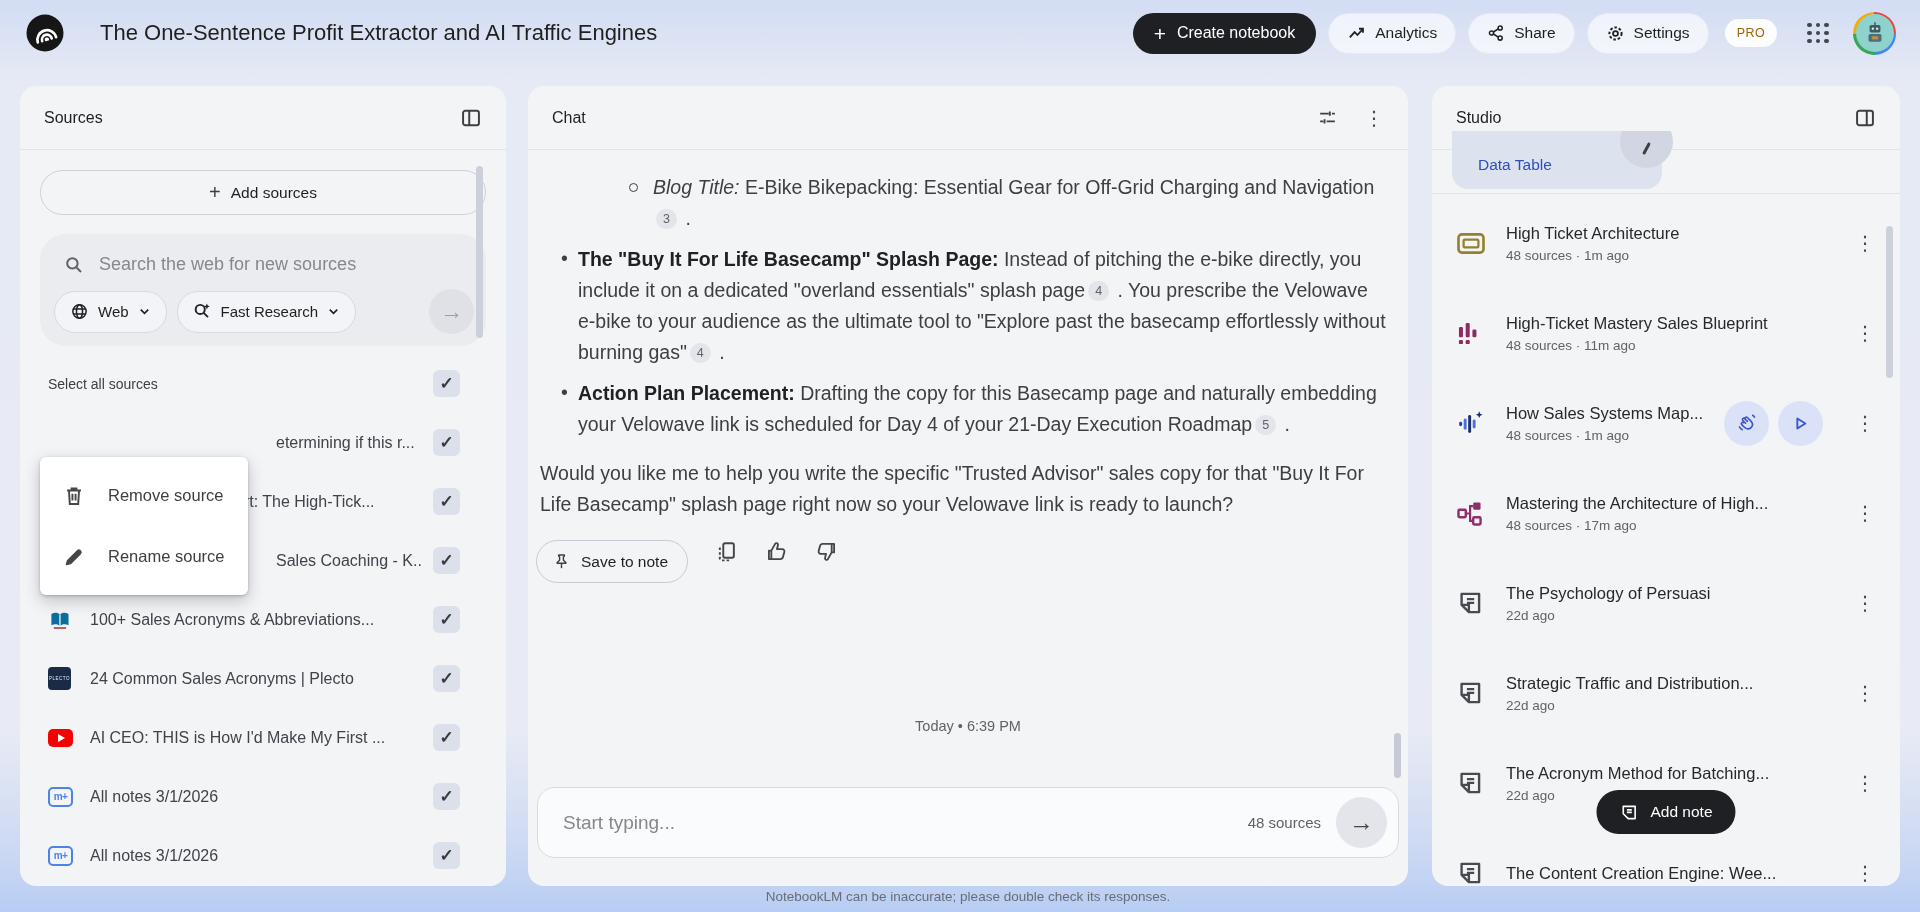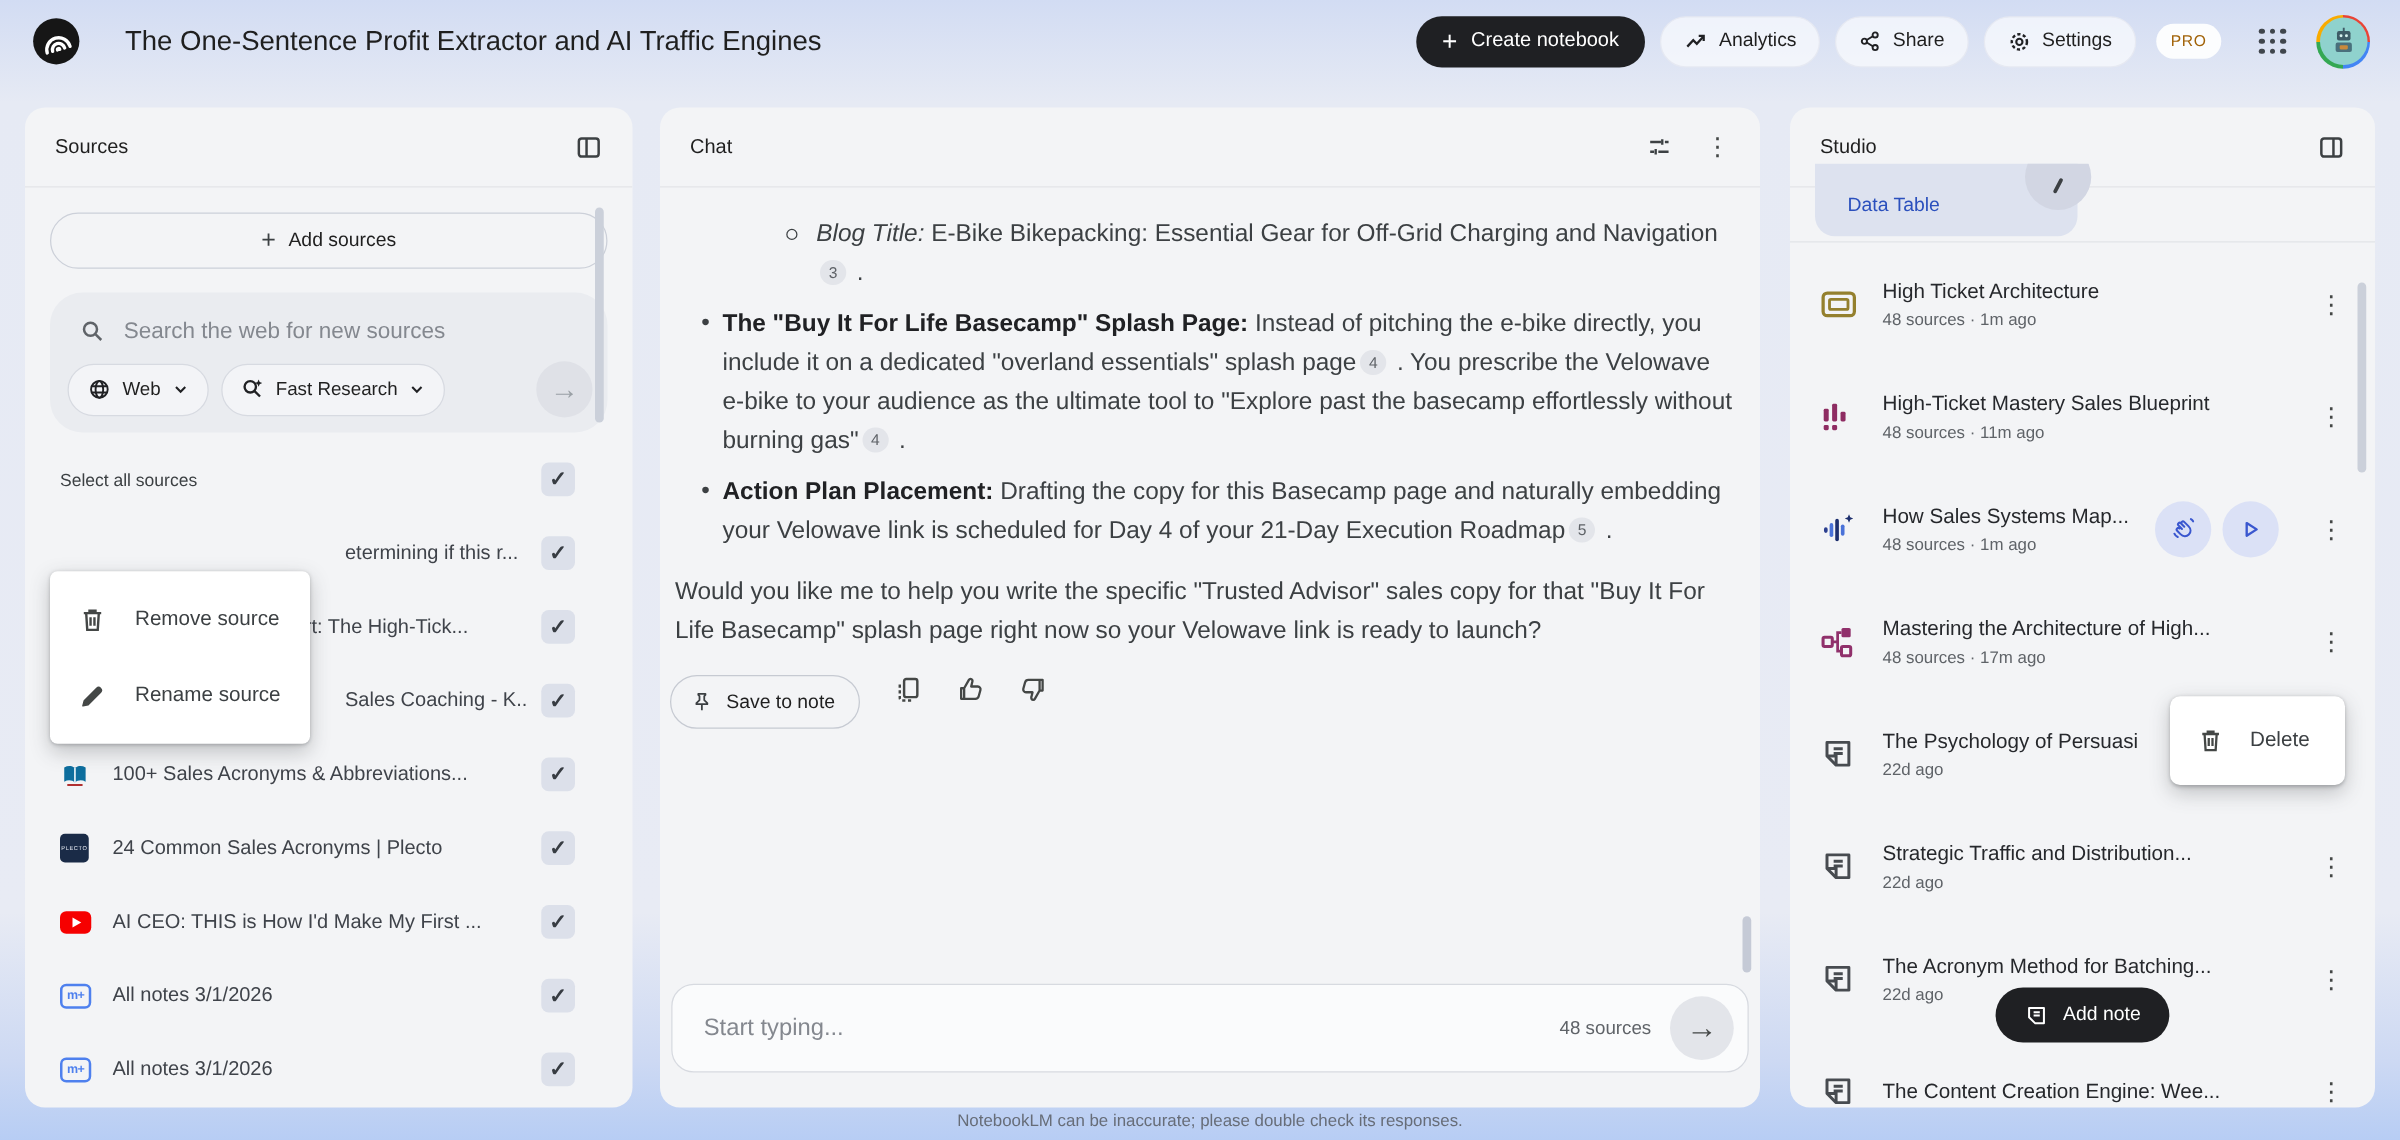--- a/index.html
+++ b/index.html
@@ -423,20 +423,21 @@
     </button>
     <button class="icon-btn">
       <svg width="23" height="23" viewBox="0 0 20 20" fill="none" stroke="#444746" stroke-width="1.6" stroke-linejoin="round">
         <g transform="rotate(180 10 10)">
           <path d="M5.5,9.2 L8.8,3.4 c.5,-.9 1.8,-.9 2.3,0 .2,.36 .25,.78 .14,1.17 L10.4,8 h4.6 c1.25,0 2.15,1.2 1.82,2.4 l-1.2,4.4 c-.28,1.05 -1.23,1.77 -2.31,1.77 H5.5 Z M5.5,9.2 H3.4 V16.6 H5.5"></path>
         </g>
       </svg>
     </button>
   </div>
 
+  <div class="timestamp">Today • 6:39 PM</div>
 
   <div class="chat-input-box">
     <input type="text" placeholder="Start typing..." style="">
     <span class="src-count">48 sources</span>
     <button class="send-btn">
       <span>→</span>
     </button>
   </div>
 
   <span class="sb" id="sb-chat"></span>
@@ -616,29 +617,20 @@
         </span>
         <span class="st-text">
           <div class="st-title">The Content Creation Engine: Wee...</div>
 
         </span>
 
         <button class="st-kebab"><span class="kebab-glyph">⋮</span></button>
       </div>
     </div>
 
-  <div class="delete-menu">
-    <span>
-      <svg width="23" height="23" viewBox="0 0 20 20" fill="none" stroke="#444746" stroke-width="1.6">
-        <path d="M4.2,5.4 h11.6 M8,5.4 V3.8 h4 v1.6 M5.8,5.4 l.7,11.2 h7 l.7,-11.2"></path>
-        <path d="M8.7,8.2 v5.6 M11.3,8.2 v5.6"></path>
-      </svg>
-    </span>
-    <span>Delete</span>
-  </div>
 
   <button class="add-note-btn">
     <span>
       <svg width="19" height="19" viewBox="0 0 20 20" fill="none" stroke="#fff" stroke-width="1.7">
         <path d="M4,3.5 H16.5 V16.5 H9.2 L4,11.3 Z" stroke-linejoin="round"></path>
         <path d="M7.8,7.2 h5.2 M7.8,9.9 h5.2"></path>
       </svg>
     </span>
     <span>Add note</span>
   </button>

